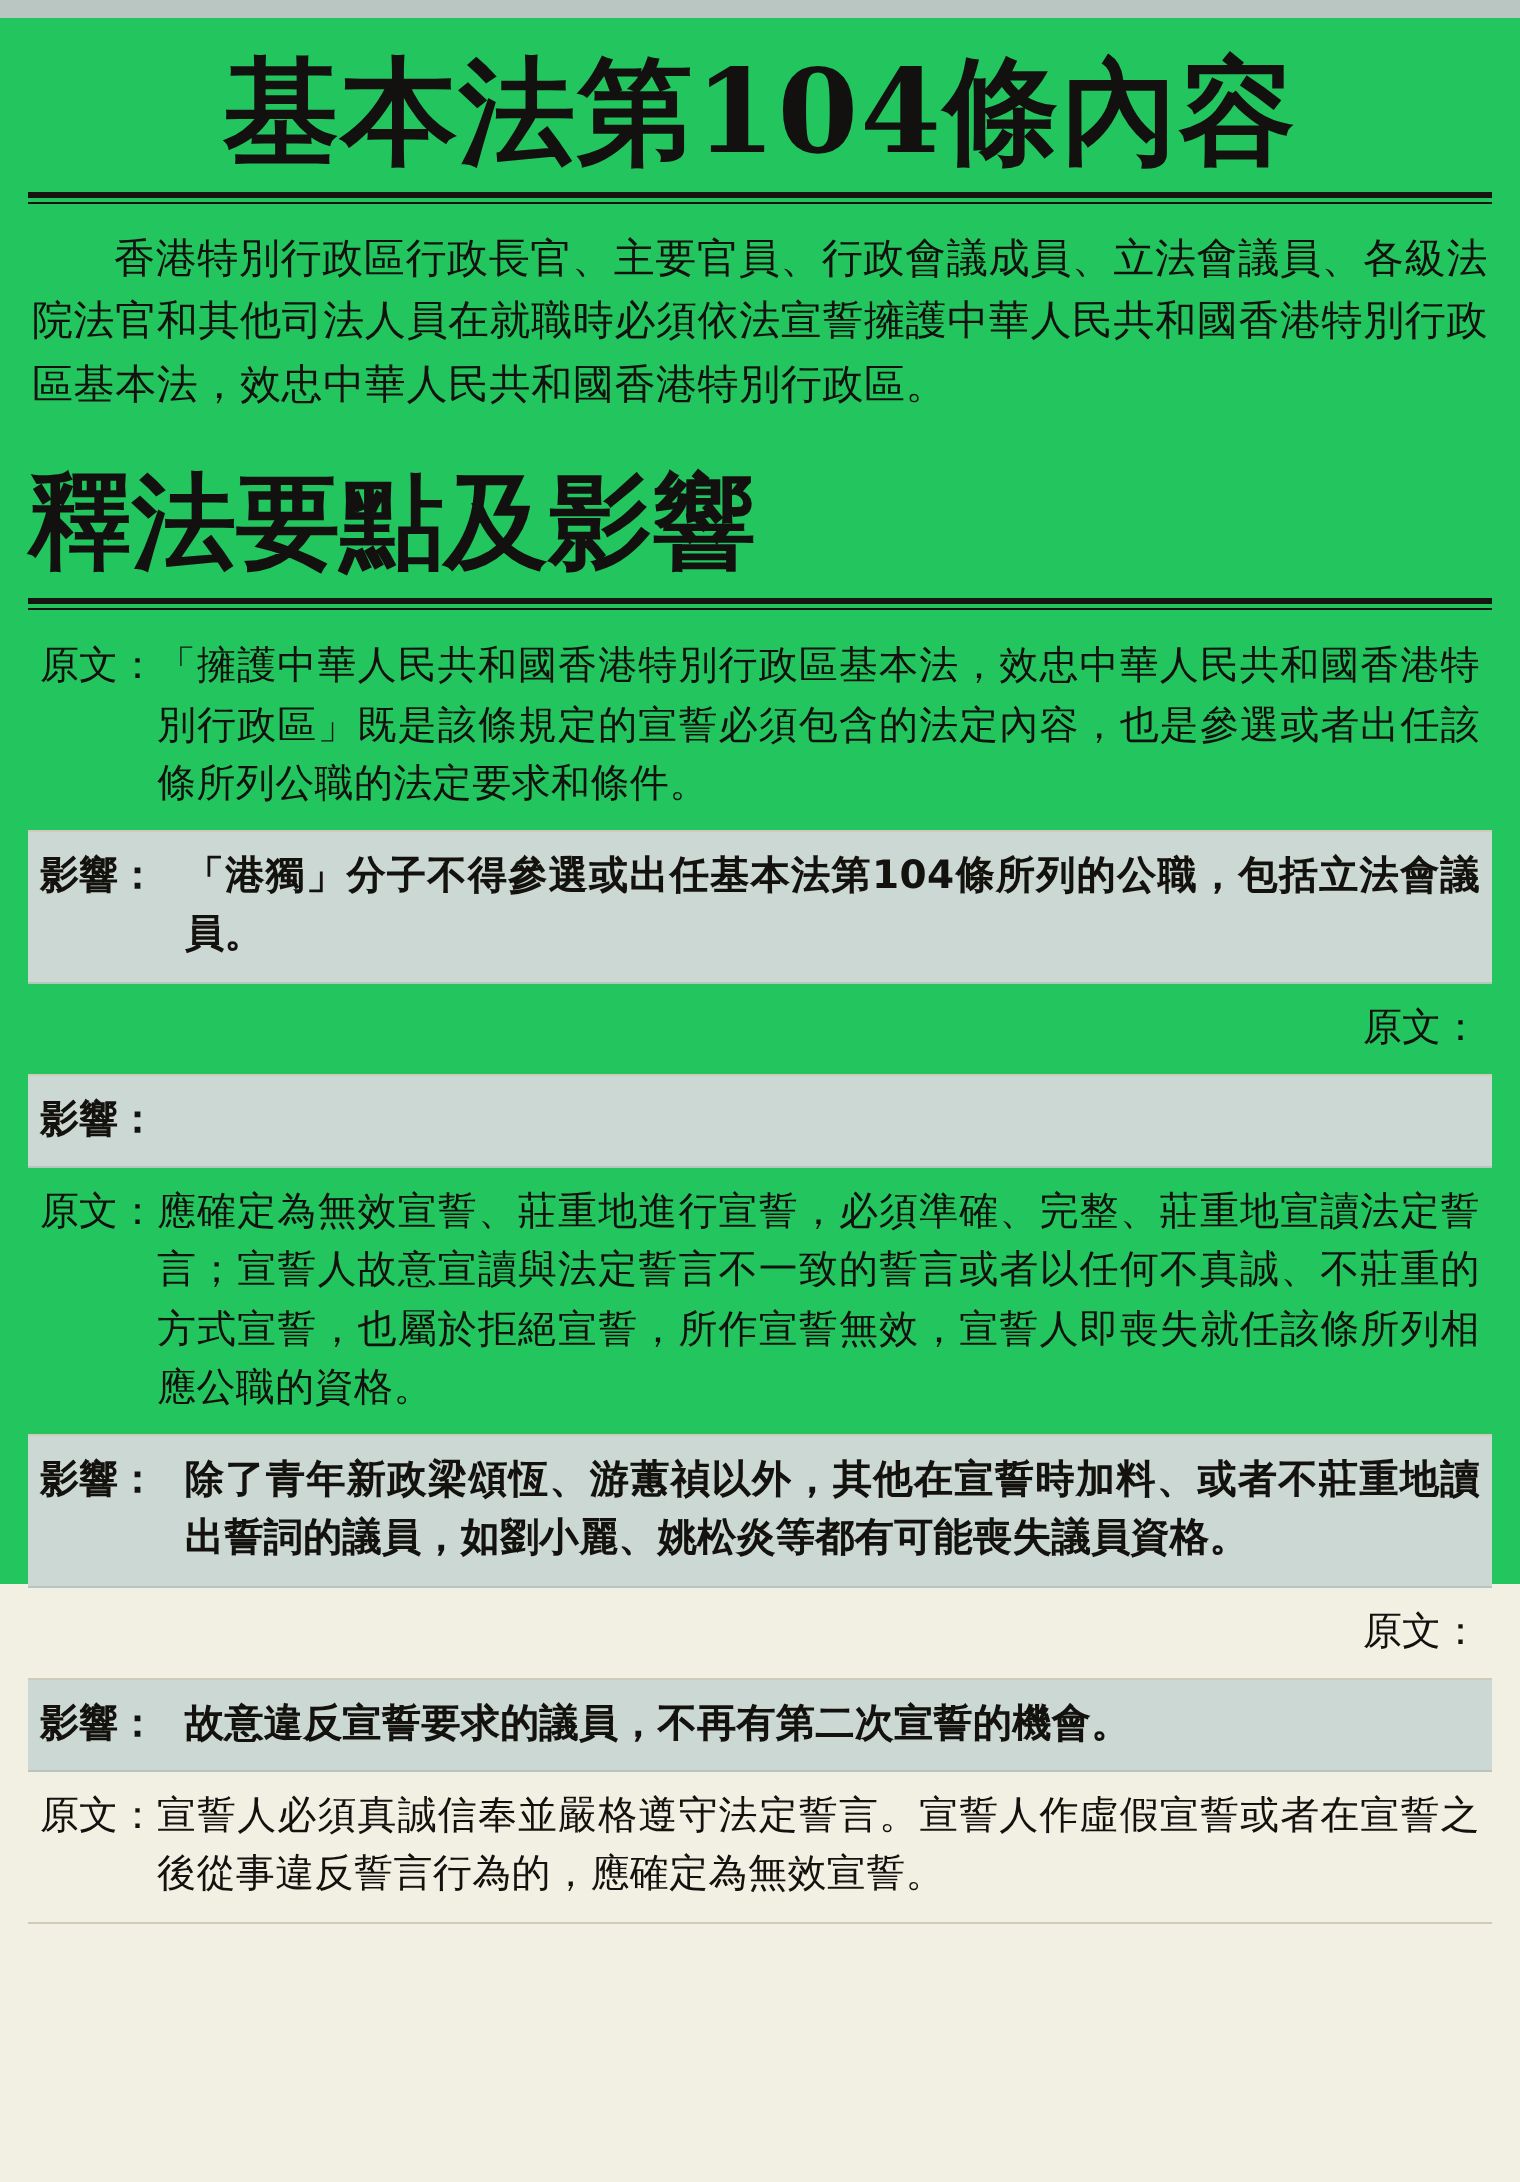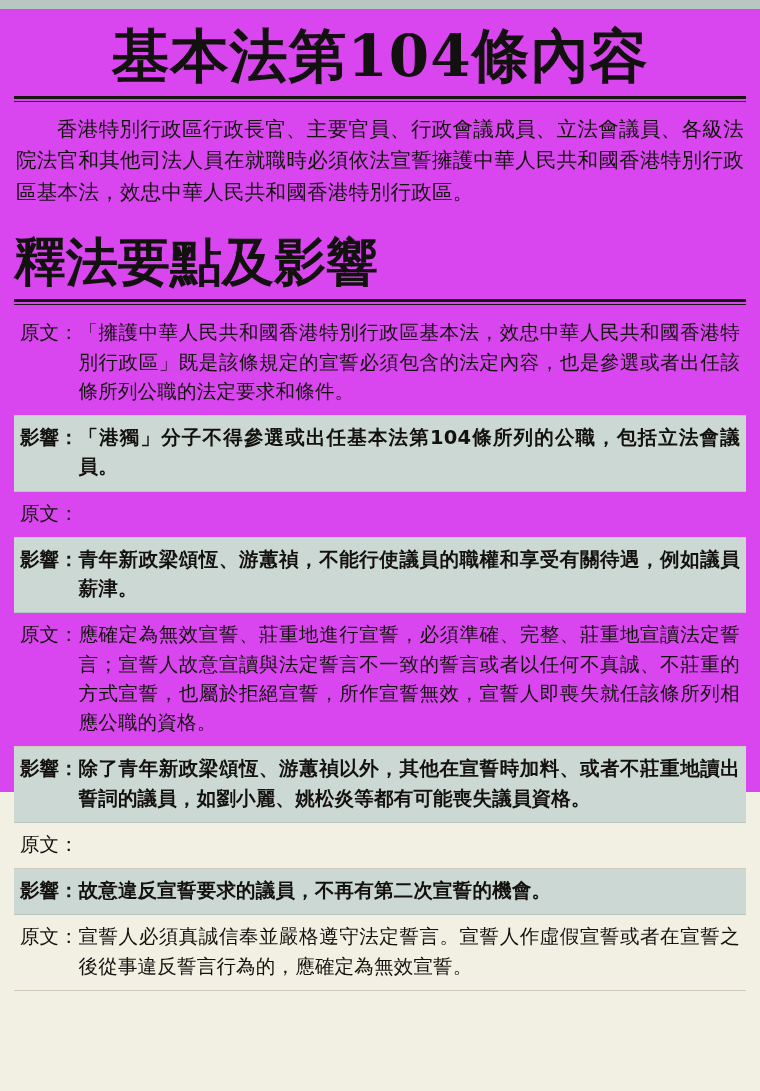--- a/index.html
+++ b/index.html
@@ -10,21 +10,21 @@
     width: 760px;
     height: 1091px;
     background: #f2efe3;
     font-family: "Liberation Sans", sans-serif;
     overflow: hidden;
   }
   .page {
     position: relative;
     width: 760px;
     height: 792px;
-    background: #d946ef;
+    background: #22c55e;
     box-sizing: border-box;
   }
   .top-bar {
     height: 9px;
     background: #b9c6c2;
     width: 100%;
   }
   .content {
     padding: 0 14px;
     box-sizing: border-box;
@@ -73,24 +73,26 @@
   }
   .row {
     display: flex;
     align-items: flex-start;
     padding: 7px 6px 9px 6px;
     box-sizing: border-box;
     border-bottom: 1px solid #cfcbb8;
   }
   .row.original {
     background: transparent;
+    justify-content: flex-end;
   }
   .row.impact {
     background: #ccd8d4;
     border-bottom: 1px solid #b7c4c0;
+    gap: 14px;
   }
   .row-label {
     flex: 0 0 auto;
     white-space: nowrap;
     font-family: "DejaVu Sans", sans-serif;
     font-size: 19.5px;
     line-height: 1.5;
     color: #14120e;
   }
   .row.impact .row-label {
@@ -139,21 +141,20 @@
         <span class="row-label">影響：</span>
         <span class="row-text">「港獨」分子不得參選或出任基本法第104條所列的公職，包括立法會議員。</span>
       </div>
 
       <div class="row original">
         <span class="row-label">原文：</span>
       </div>
 
       <div class="row impact">
         <span class="row-label">影響：</span>
-        <span class="row-text">青年新政梁頌恆、游蕙禎，不能行使議員的職權和享受有關待遇，例如議員薪津。</span>
       </div>
 
       <div class="row original">
         <span class="row-label">原文：</span>
         <span class="row-text">應確定為無效宣誓、莊重地進行宣誓，必須準確、完整、莊重地宣讀法定誓言；宣誓人故意宣讀與法定誓言不一致的誓言或者以任何不真誠、不莊重的方式宣誓，也屬於拒絕宣誓，所作宣誓無效，宣誓人即喪失就任該條所列相應公職的資格。</span>
       </div>
 
       <div class="row impact">
         <span class="row-label">影響：</span>
         <span class="row-text">除了青年新政梁頌恆、游蕙禎以外，其他在宣誓時加料、或者不莊重地讀出誓詞的議員，如劉小麗、姚松炎等都有可能喪失議員資格。</span>

